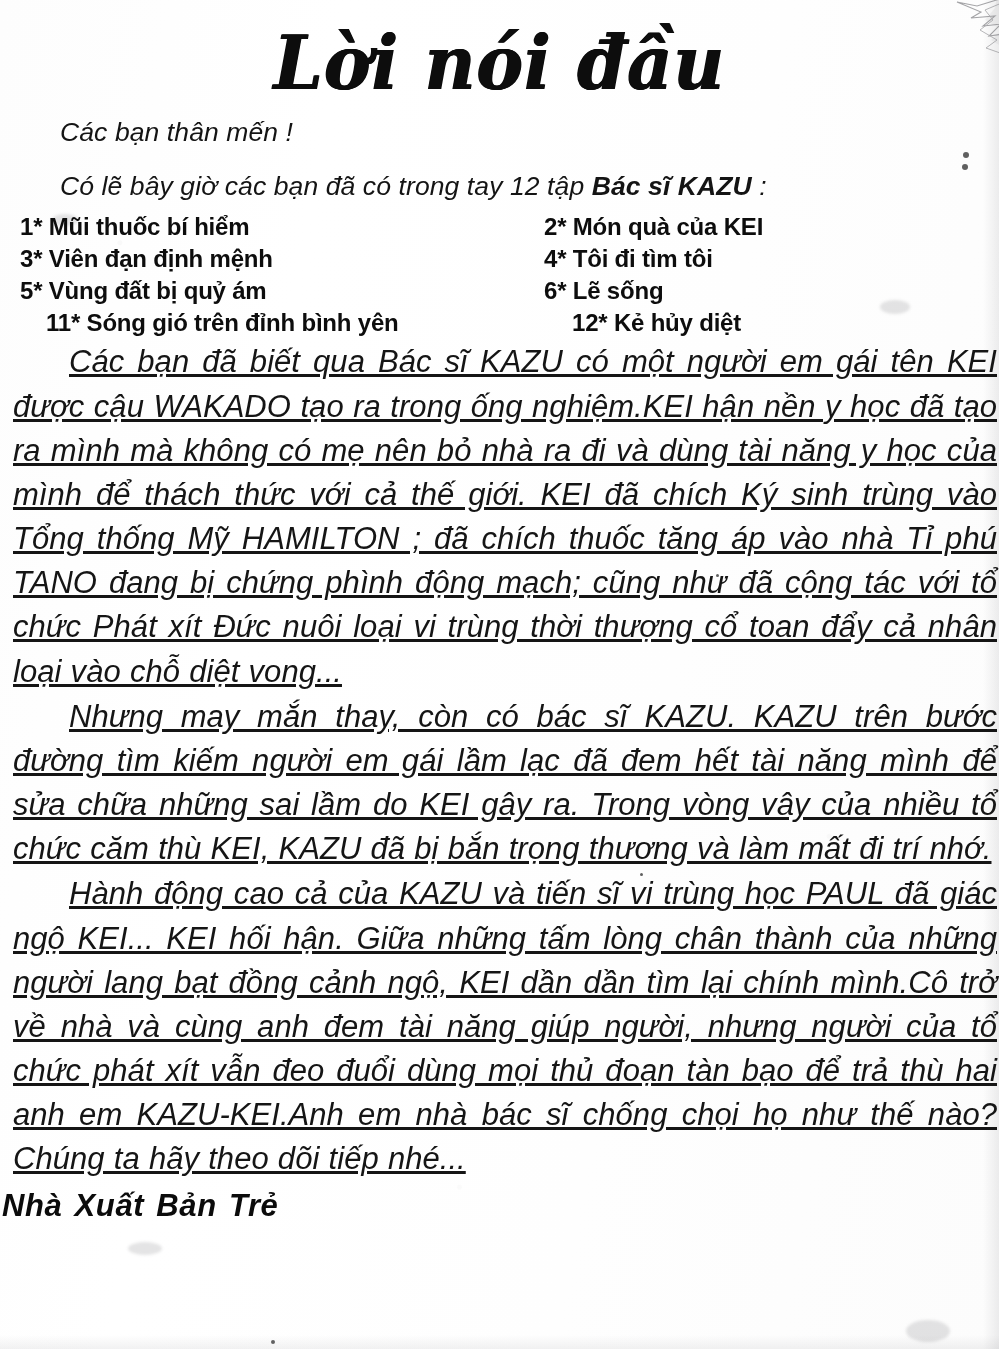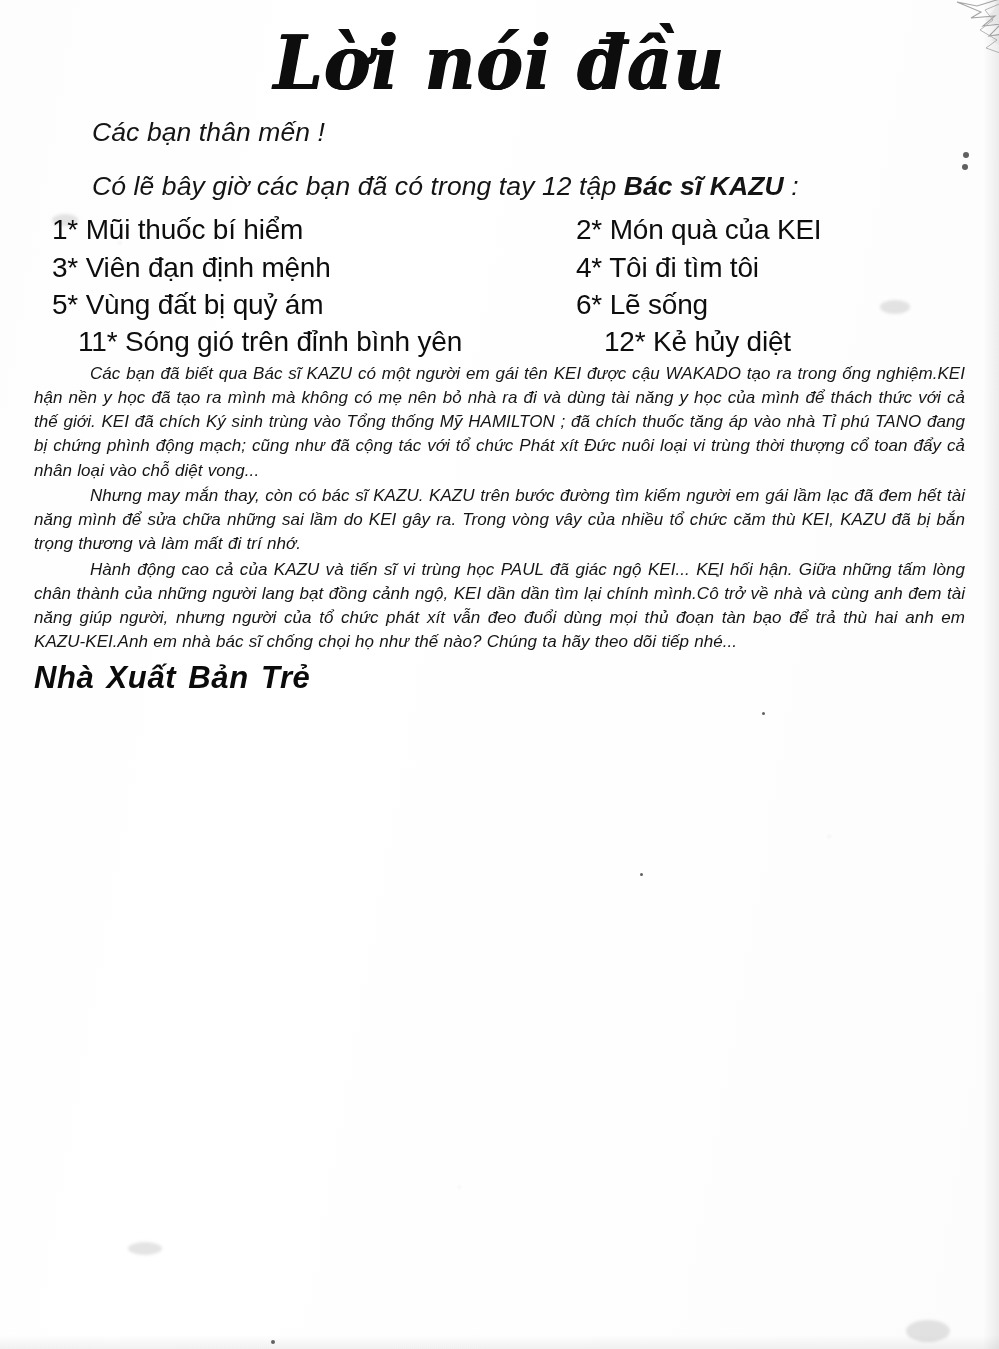--- a/index.html
+++ b/index.html
@@ -60,21 +60,21 @@
   #edge-shadow-bottom {
     position: absolute;
     left: 0; bottom: 0;
     width: 100%; height: 14px;
     background: linear-gradient(to top, rgba(120,120,125,0.10), rgba(255,255,255,0));
   }
 
   #content {
     position: relative;
     z-index: 3;
-    padding: 0 34px;
+    padding: 0 2px;
   }
 
   
   .title {
     text-align: center;
     font-family: "DejaVu Serif", "Liberation Serif", serif;
     font-style: italic;
     font-weight: 700;
     font-size: 70px;
     letter-spacing: 1px;
@@ -97,22 +97,22 @@
     color: #141414;
   }
   .greeting .strong {
     font-weight: 700;
     font-style: italic;
   }
 
   
   .vol-list {
     margin: 6px 0 0 0;
-    font-weight: 400;
-    font-size: 28px;
+    font-weight: 700;
+    font-size: 24px;
     line-height: 1.335;
     color: #0d0d0d;
     letter-spacing: -0.2px;
   }
   .vol-row {
     display: flex;
     align-items: baseline;
   }
   .vol-row .col-left {
     width: 522px;
@@ -133,28 +133,29 @@
     padding-left: 4px;
     margin-left: 40px;
   }
   .vol-row.wide .col-right {
     padding-left: 8px;
   }
 
   
   .para {
     font-style: italic;
-    font-size: 17px;
+    font-size: 31px;
     line-height: 1.425;
     text-align: justify;
     text-justify: inter-word;
-    margin: 1px 0 0 0;
+    margin: 1px 0 0 11px;
     color: #151515;
     letter-spacing: 0.05px;
     word-spacing: 0.5px;
+    text-decoration: underline;
   }
   .para.indent::before {
     content: "";
     display: inline-block;
     width: 56px;
   }
 
   
   .signature {
     text-align: left;

